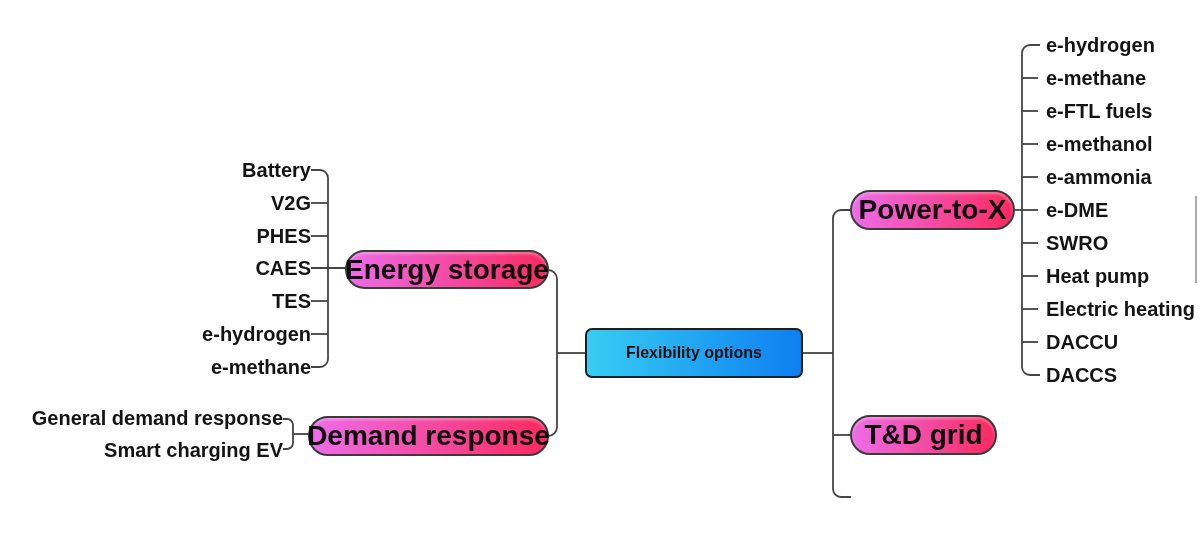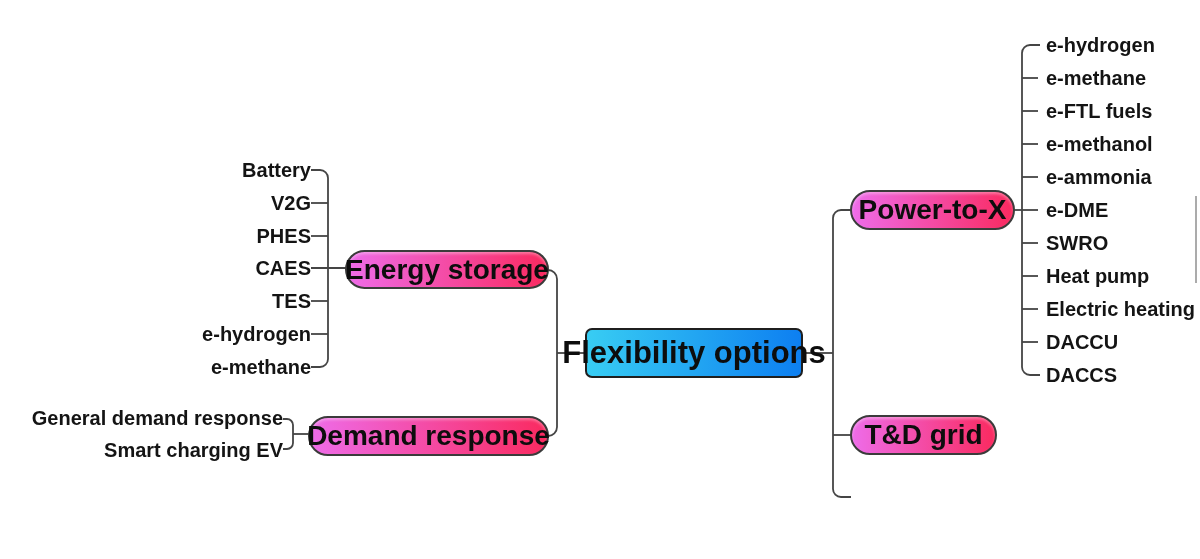--- a/index.html
+++ b/index.html
@@ -36,21 +36,21 @@
     font-size:28px;font-weight:700;color:#0d0d0d;
     white-space:nowrap;
     box-shadow:inset 0 2px 3px rgba(255,255,255,0.35);
   }
   .center-box{
     position:absolute;
     display:flex;align-items:center;justify-content:center;
     background:linear-gradient(90deg,var(--center-from),var(--center-to));
     border:2px solid #1f1f1f;
     border-radius:7px;
-    font-size:31px;font-weight:700;color:#0d0d0d;
+    font-size:16px;font-weight:700;color:#0d0d0d;
     white-space:nowrap;
   }
 </style>
 </head>
 <body>
 
 <div class="canvas">
 
   <svg class="connector-svg" width="1200" height="559" viewBox="0 0 1200 559">
     <g fill="none" stroke="var(--line)" stroke-width="1.8">

